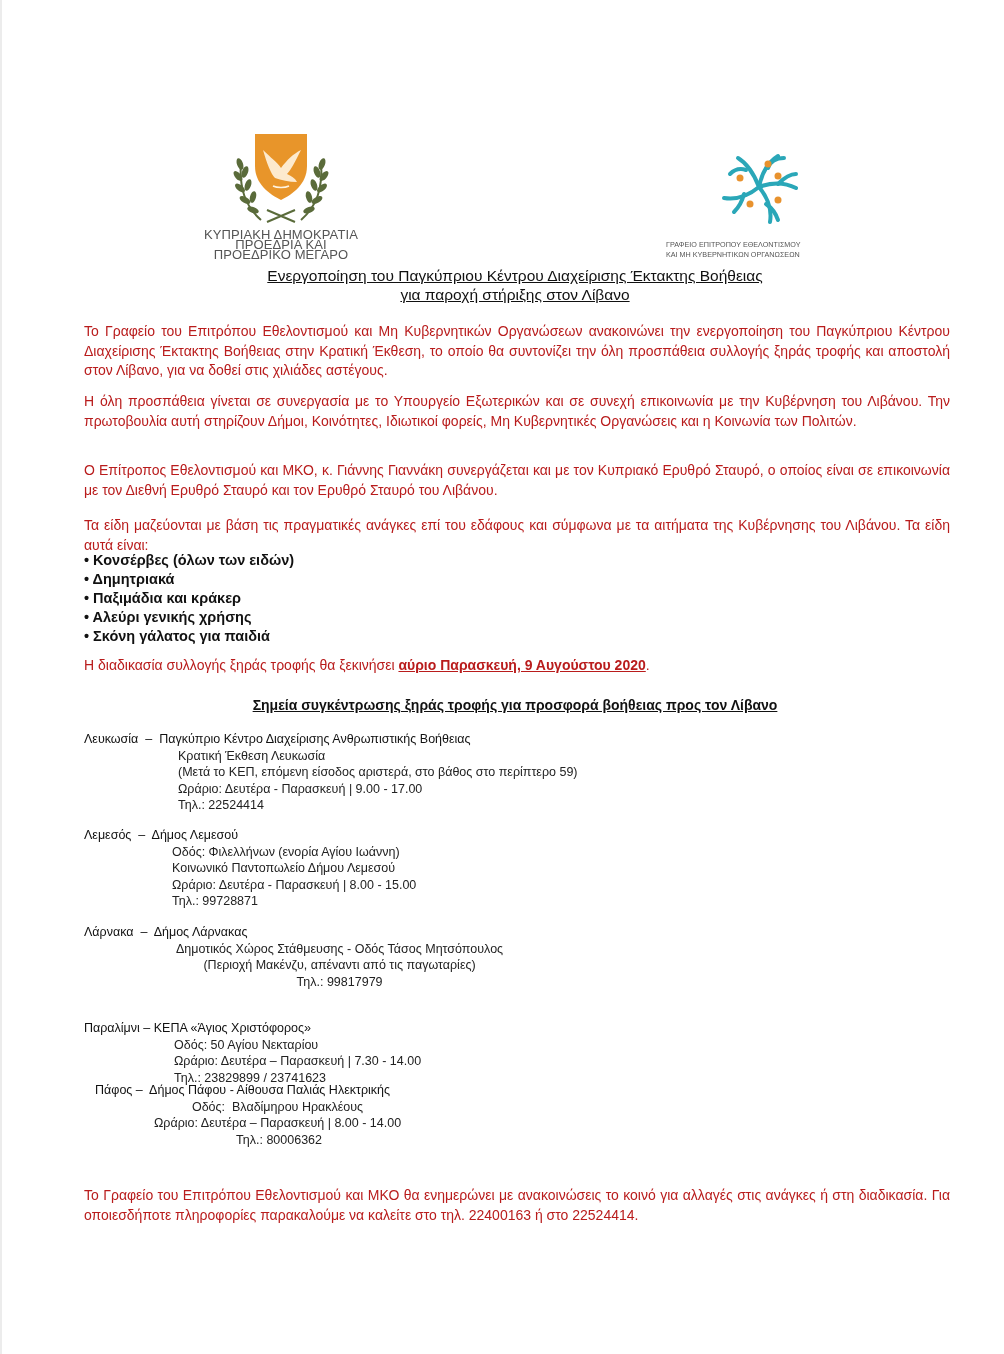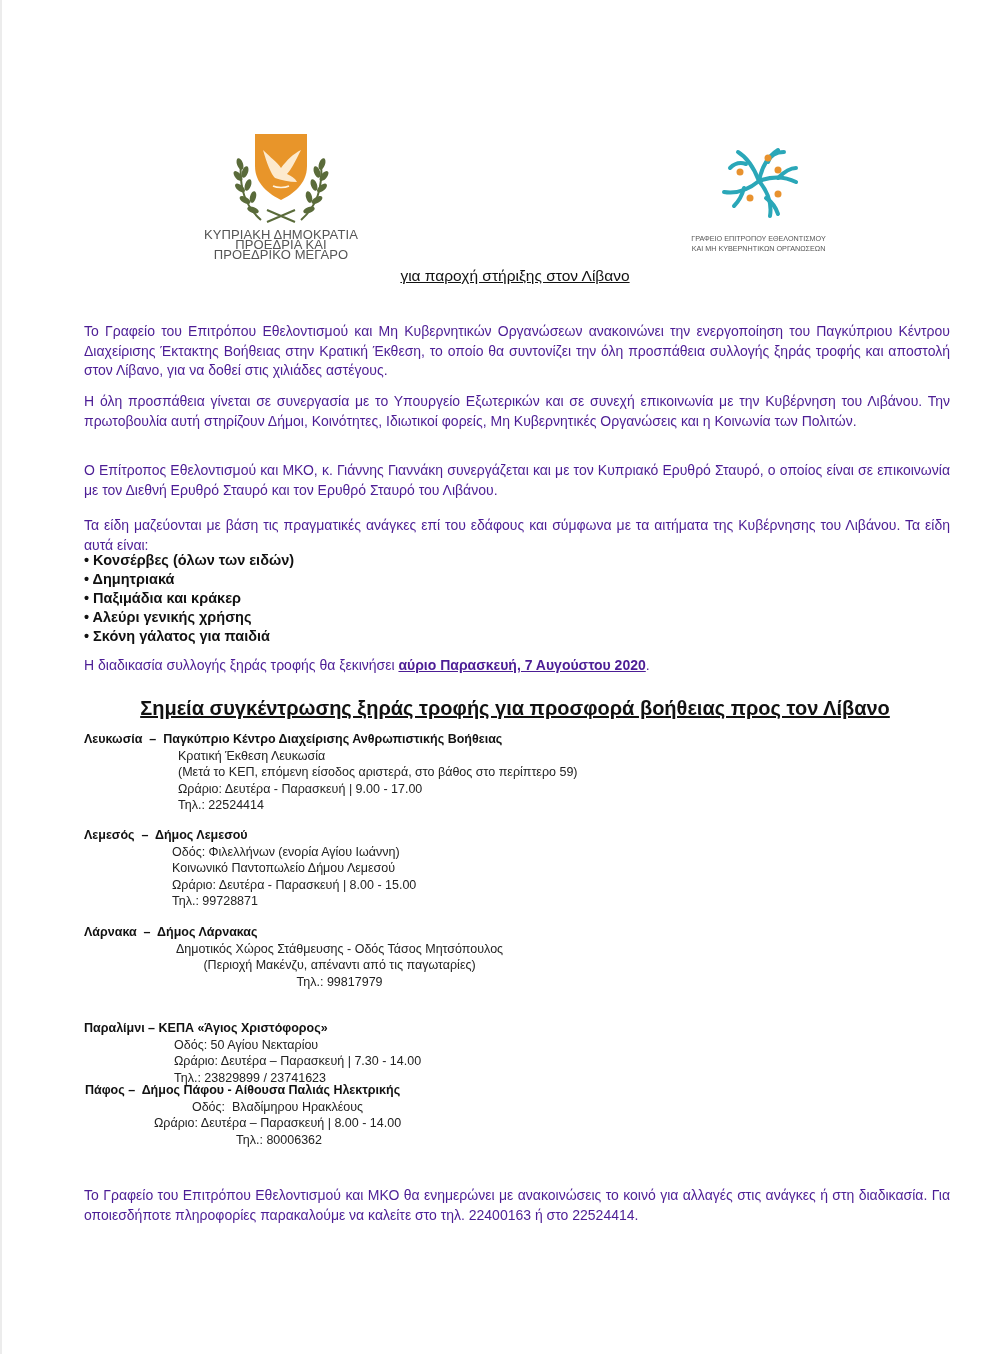--- a/index.html
+++ b/index.html
@@ -4,43 +4,43 @@
 <style>
   html, body { margin: 0; padding: 0; }
   body {
     width: 1004px; height: 1354px; background: #ffffff; position: relative; overflow: hidden;
     font-family: "Liberation Sans", sans-serif; color: #1a1a1a;
   }
   .edge { position: absolute; left: 0; top: 0; width: 2px; height: 1354px; background: #ececec; }
   .logo-left { position: absolute; left: 196px; top: 128px; width: 170px; text-align: center; }
   .logo-left svg { display: block; margin: 0 auto; }
   .logo-left .cap { font-size: 13px; line-height: 10px; color: #555; letter-spacing: 0.1px; margin-top: 6px; }
-  .logo-right { position: absolute; left: 666px; top: 140px; width: 185px; text-align: center; }
+  .logo-right { position: absolute; left: 666px; top: 146px; width: 185px; }
   .logo-right svg { display: block; margin: 0 auto; }
   .logo-right .cap { font-size: 7.2px; line-height: 10px; color: #555; margin-top: 12px; }
 
   .title { position: absolute; left: 100px; top: 266px; width: 830px; text-align: center;
     font-size: 15.5px; line-height: 19px; text-decoration: underline; color: #111; }
 
   .p { position: absolute; left: 84px; width: 866px; font-size: 14px; line-height: 19.5px;
-    text-align: justify; color: #4c1d95; }
+    text-align: justify; color: #b91c1c; }
   .p1 { top: 322px; }
   .p2 { top: 392px; }
   .p3 { top: 461px; }
   .p4 { top: 516px; }
   .bullets { position: absolute; left: 84px; top: 551px; font-size: 14.5px; line-height: 19px; font-weight: bold; color: #111; }
   .bullets div { white-space: nowrap; }
   .p5 { top: 656px; }
   .p5 .date { font-weight: bold; text-decoration: underline; }
 
   .subtitle { position: absolute; left: 100px; top: 697px; width: 830px; text-align: center;
-    font-size: 20px; font-weight: bold; text-decoration: underline; color: #111; }
+    font-size: 14px; font-weight: bold; text-decoration: underline; color: #111; }
 
   .loc { position: absolute; left: 84px; font-size: 12.5px; line-height: 16.5px; color: #222; }
-  .loc .head { font-weight: bold; white-space: nowrap; color: #111; }
+  .loc .head { font-weight: normal; white-space: nowrap; color: #111; }
   .loc .line { white-space: nowrap; }
   .loc1 { top: 731px; } .loc1 .line { padding-left: 94px; }
   .loc2 { top: 827px; } .loc2 .line { padding-left: 88px; }
   .loc3 { top: 924px; } .loc3 .line { padding-left: 92px; text-align: center; }
   .loc4 { top: 1020px; } .loc4 .line { padding-left: 90px; }
   .loc5 { top: 1082px; text-align: center; } .loc5 .line { padding-left: 70px; }
   .loc5 .line.tel { padding-left: 73px; }
 
   .p6 { top: 1186px; }
 </style>
@@ -110,37 +110,38 @@
       <circle cx="24" cy="32" r="3.5"></circle>
     </g>
   </svg>
   <div class="cap">
     <div>ΓΡΑΦΕΙΟ ΕΠΙΤΡΟΠΟΥ ΕΘΕΛΟΝΤΙΣΜΟΥ</div>
     <div>ΚΑΙ ΜΗ ΚΥΒΕΡΝΗΤΙΚΩΝ ΟΡΓΑΝΩΣΕΩΝ</div>
   </div>
 </div>
 
 <div class="title">
+  <div>Ενεργοποίηση του Παγκύπριου Κέντρου Διαχείρισης Έκτακτης Βοήθειας</div>
   <div>για παροχή στήριξης στον Λίβανο</div>
 </div>
 
 <div class="p p1">Το Γραφείο του Επιτρόπου Εθελοντισμού και Μη Κυβερνητικών Οργανώσεων ανακοινώνει την ενεργοποίηση του Παγκύπριου Κέντρου Διαχείρισης Έκτακτης Βοήθειας στην Κρατική Έκθεση, το οποίο θα συντονίζει την όλη προσπάθεια συλλογής ξηράς τροφής και αποστολή στον Λίβανο, για να δοθεί στις χιλιάδες αστέγους.</div>
 <div class="p p2">Η όλη προσπάθεια γίνεται σε συνεργασία με το Υπουργείο Εξωτερικών και σε συνεχή επικοινωνία με την Κυβέρνηση του Λιβάνου. Την πρωτοβουλία αυτή στηρίζουν Δήμοι, Κοινότητες, Ιδιωτικοί φορείς, Μη Κυβερνητικές Οργανώσεις και η Κοινωνία των Πολιτών.</div>
 <div class="p p3">Ο Επίτροπος Εθελοντισμού και ΜΚΟ, κ. Γιάννης Γιαννάκη συνεργάζεται και με τον Κυπριακό Ερυθρό Σταυρό, ο οποίος είναι σε επικοινωνία με τον Διεθνή Ερυθρό Σταυρό και τον Ερυθρό Σταυρό του Λιβάνου.</div>
 <div class="p p4">Τα είδη μαζεύονται με βάση τις πραγματικές ανάγκες επί του εδάφους και σύμφωνα με τα αιτήματα της Κυβέρνησης του Λιβάνου. Τα είδη αυτά είναι:</div>
 
 <div class="bullets">
   <div>• Κονσέρβες (όλων των ειδών)</div>
   <div>• Δημητριακά</div>
   <div>• Παξιμάδια και κράκερ</div>
   <div>• Αλεύρι γενικής χρήσης</div>
   <div>• Σκόνη γάλατος για παιδιά</div>
 </div>
 
-<div class="p p5"><span>Η διαδικασία συλλογής ξηράς τροφής θα ξεκινήσει </span><span class="date">αύριο Παρασκευή, 7 Αυγούστου 2020</span><span>.</span></div>
+<div class="p p5"><span>Η διαδικασία συλλογής ξηράς τροφής θα ξεκινήσει </span><span class="date">αύριο Παρασκευή, 9 Αυγούστου 2020</span><span>.</span></div>
 
 <div class="subtitle">Σημεία συγκέντρωσης ξηράς τροφής για προσφορά βοήθειας προς τον Λίβανο</div>
 
 <div class="loc loc1">
   <div class="head" style="white-space:pre">Λευκωσία  –  Παγκύπριο Κέντρο Διαχείρισης Ανθρωπιστικής Βοήθειας</div>
   <div class="line">Κρατική Έκθεση Λευκωσία</div>
   <div class="line">(Μετά το ΚΕΠ, επόμενη είσοδος αριστερά, στο βάθος στο περίπτερο 59)</div>
   <div class="line">Ωράριο: Δευτέρα - Παρασκευή | 9.00 - 17.00</div>
   <div class="line">Τηλ.: 22524414</div>
 </div>

